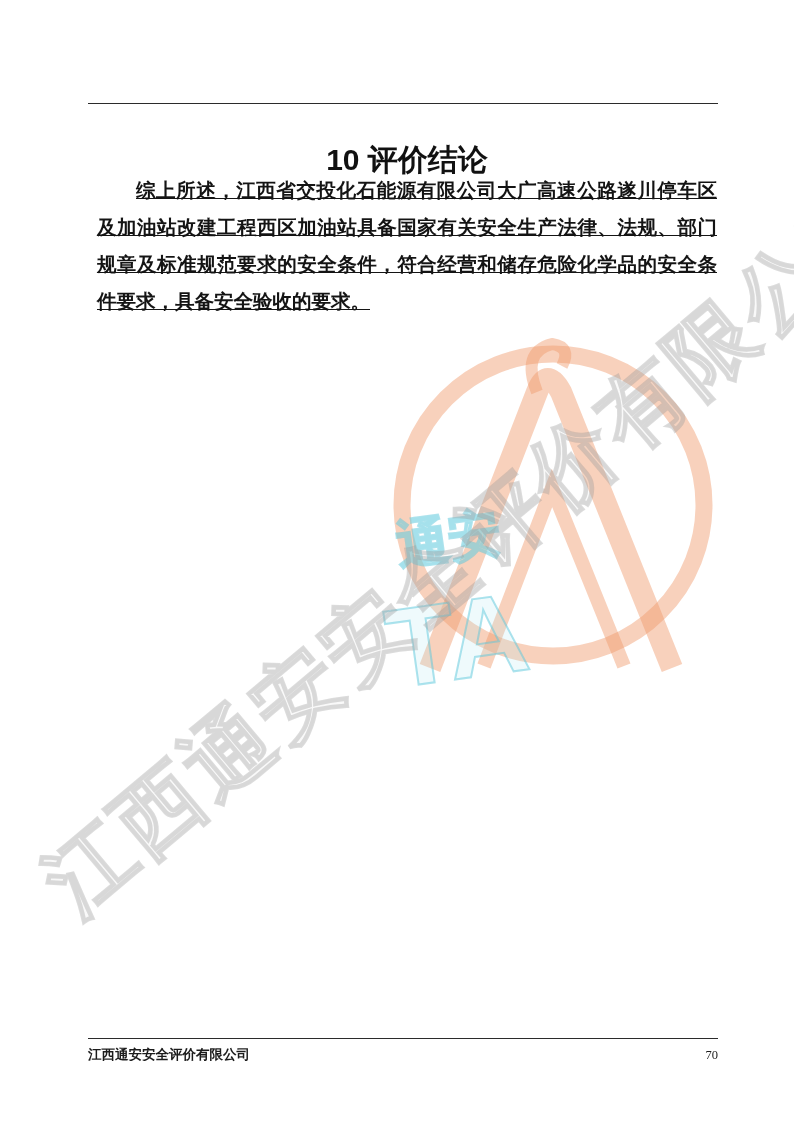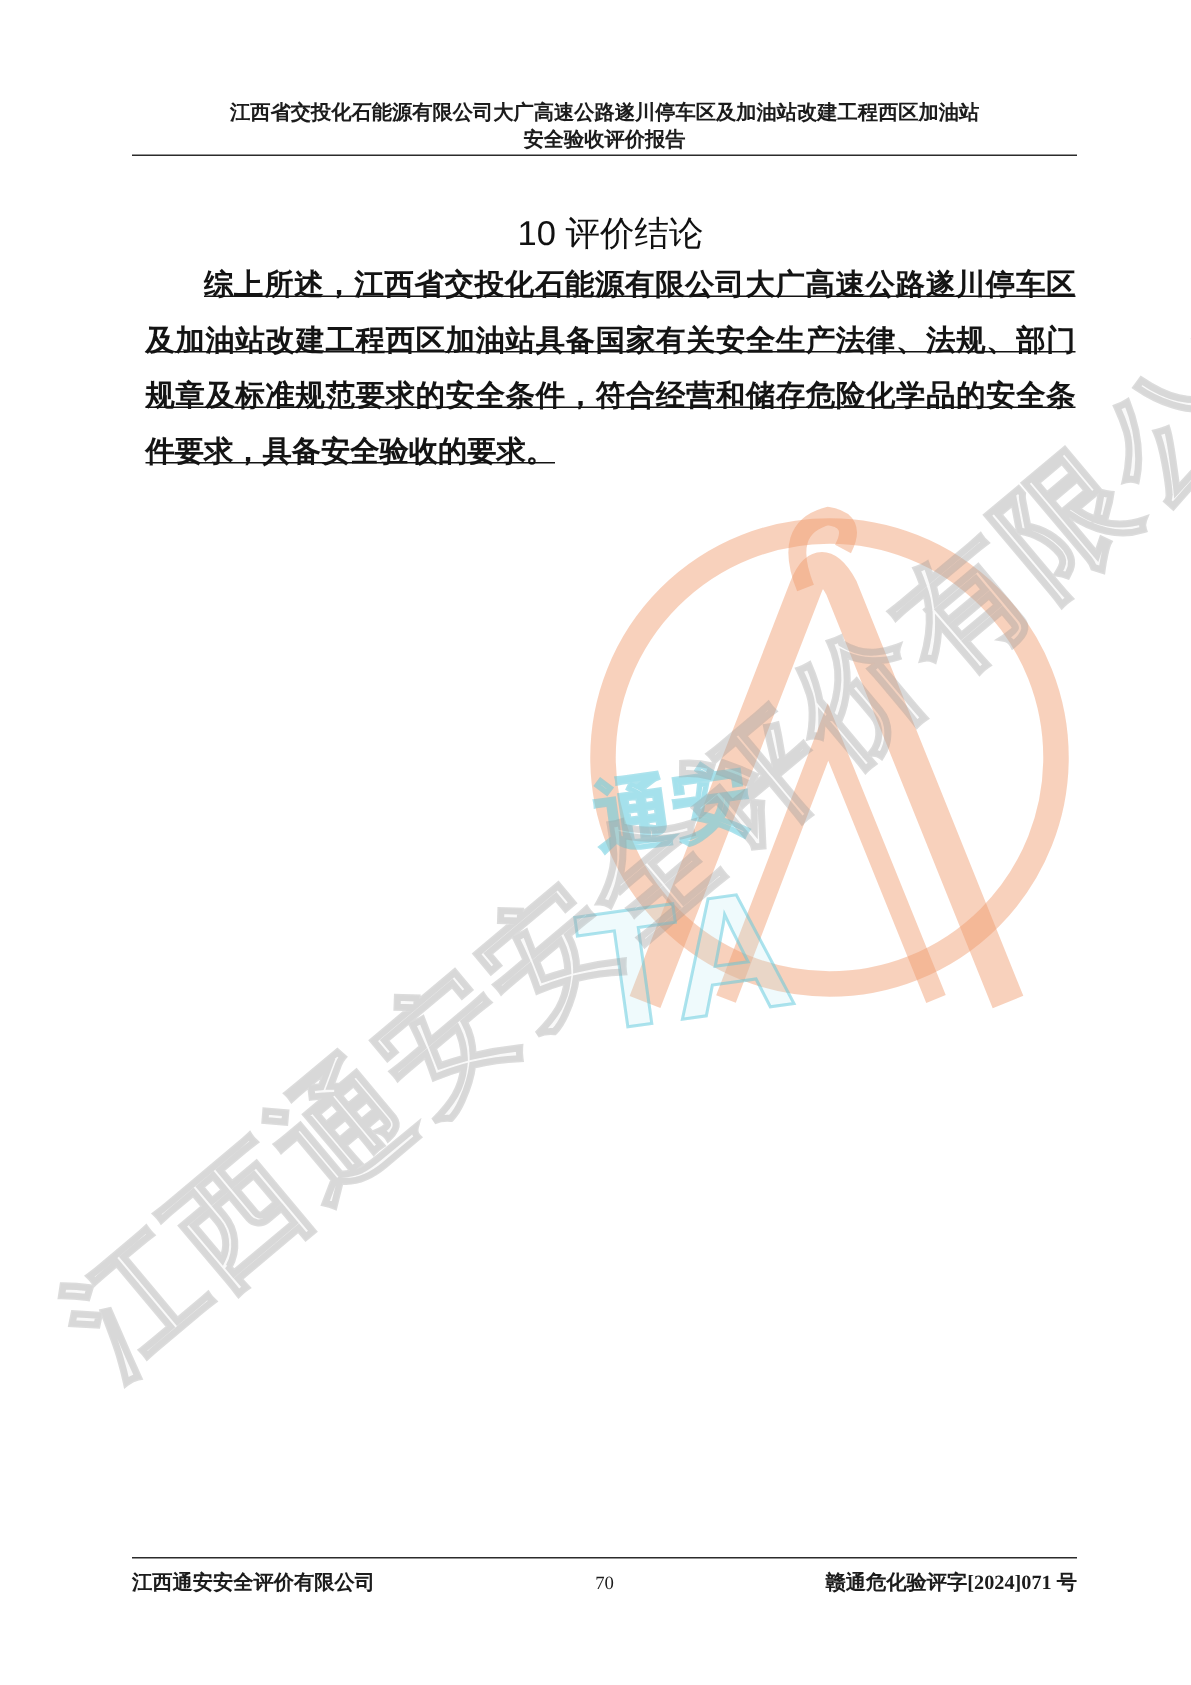--- a/index.html
+++ b/index.html
@@ -72,22 +72,22 @@
     border-top: 1.5px solid #2b2b2b;
   }
 
   .doc-title {
     position: absolute;
     top: 140px;
     left: 97px;
     width: 620px;
     text-align: center;
     font-family: "Liberation Sans", sans-serif;
-    font-weight: normal;
-    font-size: 23px;
+    font-weight: bold;
+    font-size: 30px;
     color: #111;
   }
 
   .doc-body {
     position: absolute;
     top: 172px;
     left: 97px;
     width: 620px;
     color: #262626;
   }
@@ -151,33 +151,28 @@
         <text x="378" y="682" font-size="112">TA</text>
       </g>
     </svg>
 
     <div class="wm-diagonal">江西通安安全评价有限公司</div>
 
   </div>
 
   <div class="content-layer">
 
-    <div class="doc-header">
-      <div>江西省交投化石能源有限公司大广高速公路遂川停车区及加油站改建工程西区加油站</div>
-      <div>安全验收评价报告</div>
-    </div>
     <div class="doc-header-rule"></div>
 
     <div class="doc-title">10 评价结论</div>
 
     <div class="doc-body">
       <p class="para bold">综上所述，江西省交投化石能源有限公司大广高速公路遂川停车区及加油站改建工程西区加油站具备国家有关安全生产法律、法规、部门规章及标准规范要求的安全条件，符合经营和储存危险化学品的安全条件要求，具备安全验收的要求。</p>
     </div>
 
     <div class="doc-footer-rule"></div>
     <div class="doc-footer">
       <span class="footer-left">江西通安安全评价有限公司</span>
       <span class="footer-mid">70</span>
-      <span class="footer-right">赣通危化验评字[2024]071 号</span>
     </div>
 
   </div>
 </div>
 
 </body></html>

